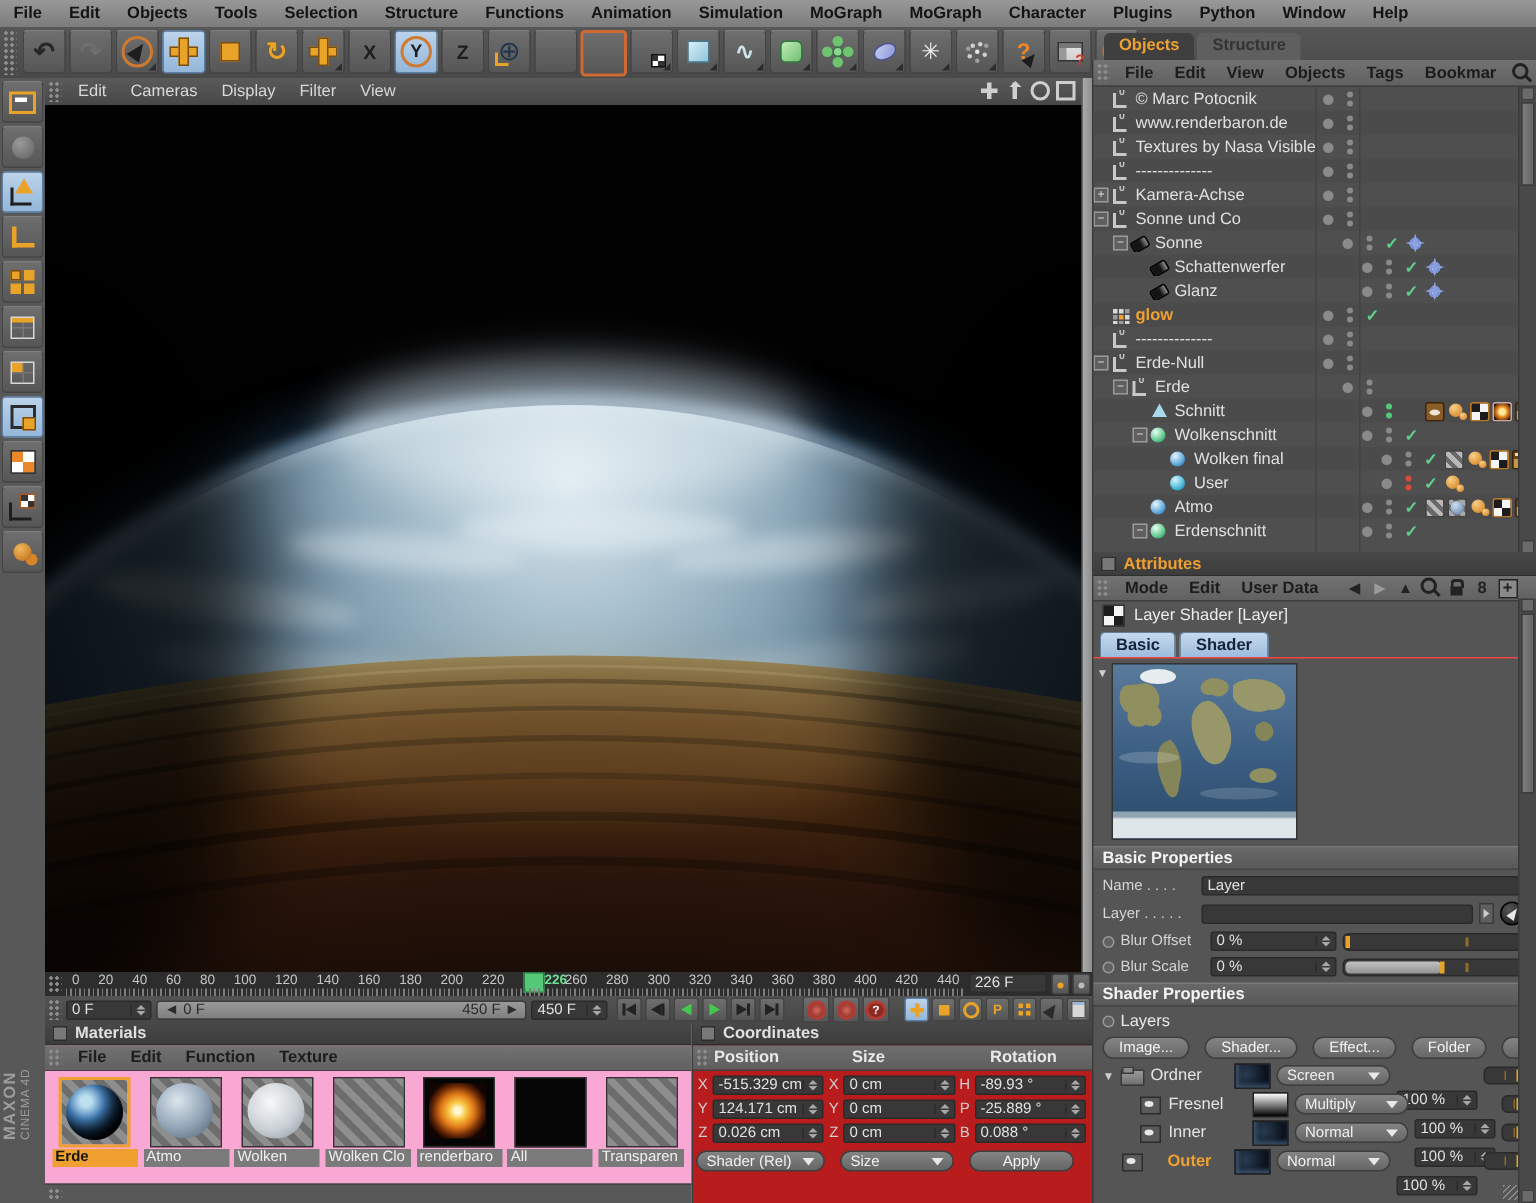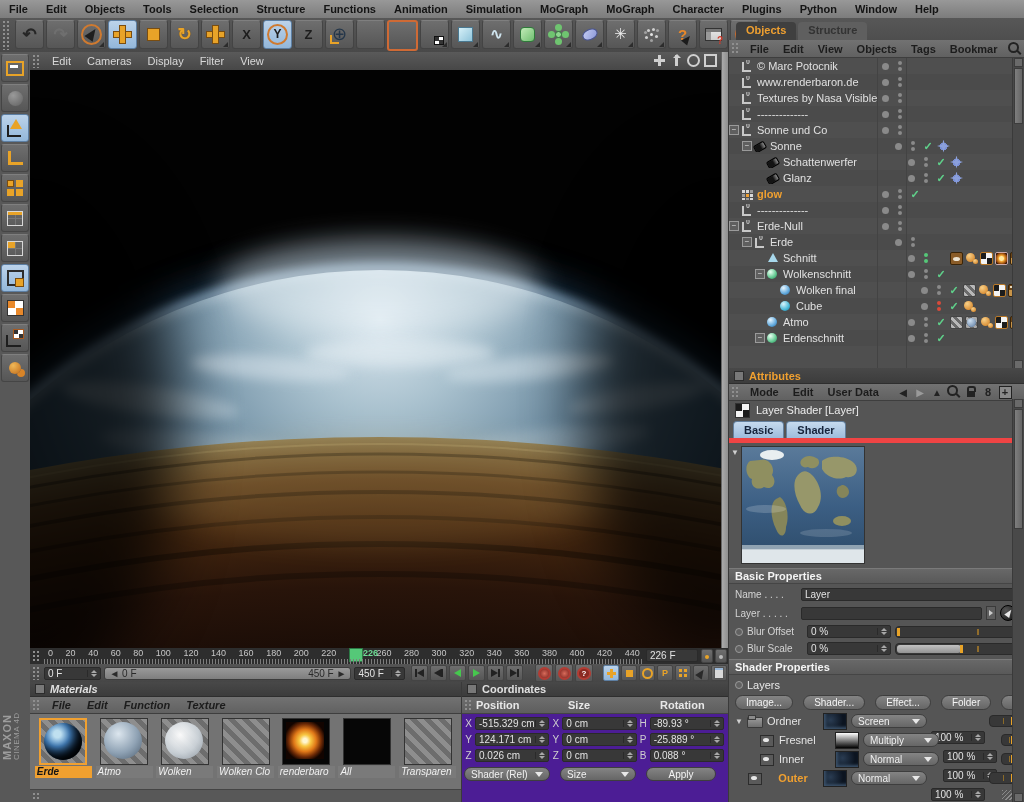--- a/index.html
+++ b/index.html
@@ -134,40 +134,40 @@
   .tg[data-v="rec-parameter"]::before{content:"P";color:#e8a328;font-size:9px;font-weight:bold;}
   .tg[data-v="rec-pla"]::before{content:"";width:3px;height:3px;background:#e8a328;box-shadow:5px 0 #e8a328,0 5px #e8a328,5px 5px #e8a328;margin:-5px 0 0 -5px;}
   .tg[data-v="selection-filter"]::before{content:"";border-left:4px solid transparent;border-right:4px solid transparent;border-bottom:9px solid #2a2a2a;transform:rotate(35deg);}
   .tg[data-v="keyframe-settings"]::before{content:"";width:8px;height:10px;background:#d8d8d8;border:1px solid #555;box-shadow:inset 0 2px #9ab8d8;}
   
   .panel-h{height:14px;background:linear-gradient(#484848,#3c3c3c);display:flex;align-items:center;
            border-bottom:1px solid #2e2e2e;color:#e0e0e0;font-weight:bold;font-size:11px;}
   .panel-h .sq{width:8px;height:8px;background:#787878;border:1px solid #2c2c2c;margin:0 5px;}
   .panel-menu{height:16px;background:linear-gradient(#727272,#616161);display:flex;align-items:center;border-bottom:1px solid #3e3e3e;}
   .panel-menu .mi{padding:0 8px;color:#1c1c1c;font-weight:bold;font-size:11px;}
-  #materials{left:30px;top:682px;width:432px;height:120px;background:#737373;border-right:1px solid #3a3a3a;box-sizing:border-box;font-style:italic;}
+  #materials{left:30px;top:682px;width:432px;height:120px;background:#f9a8d4;border-right:1px solid #3a3a3a;box-sizing:border-box;}
   #mat-list{display:flex;padding:4px 2px 0 4px;}
   .mat{width:59px;display:flex;flex-direction:column;align-items:center;margin-right:2px;}
   .mthumb{width:46px;height:45px;border:1px solid #333;position:relative;overflow:hidden;
           background:repeating-linear-gradient(45deg,#8e8e8e 0 5px,#6d6d6d 5px 10px);}
   .mat[data-sel="1"] .mthumb{border:2px solid #f0a030;width:44px;height:43px;}
   .mthumb::before{content:"";position:absolute;left:3px;top:3px;width:38px;height:37px;border-radius:50%;}
   .mthumb[data-v="earth"]::before{background:radial-gradient(circle at 35% 30%,#bfe0f0 0 10%,#4888c8 35%,#1c4066 65%,#071525 90%);box-shadow:inset -6px -7px 12px #000;}
   .mthumb[data-v="atmo"]::before{background:radial-gradient(circle at 38% 32%,#dce6ee,#8fa2b4 55%,#5a6c7e 90%);}
   .mthumb[data-v="cloud"]::before{background:radial-gradient(circle at 40% 35%,#ffffff,#cdd4da 55%,#99a2ab 90%);opacity:0.95;}
   .mthumb[data-v="stripes"]::before{display:none;}
   .mthumb[data-v="fire"]{background:#050505;}
   .mthumb[data-v="fire"]::before{border-radius:0;background:radial-gradient(circle,#fff6cf 0 8%,#f8c742 22%,#e07818 42%,#6e2a06 62%,#120400 78%);}
   .mthumb[data-v="black"]{background:#060606;}
   .mthumb[data-v="black"]::before{display:none;}
   .mlabel{width:57px;height:12px;margin-top:1px;background:#7a7a7a;color:#f0f0f0;font-size:10px;
           line-height:12px;padding-left:2px;box-sizing:border-box;white-space:nowrap;overflow:hidden;}
   .mat[data-sel="1"] .mlabel{background:#f0a030;color:#141414;font-weight:bold;}
   #mat-foot{position:absolute;left:0;bottom:0;width:100%;height:12px;background:#585858;border-top:1px solid #444;display:flex;}
-  #coords{left:462px;top:682px;width:266px;height:120px;background:#4c1d95;box-sizing:border-box;}
+  #coords{left:462px;top:682px;width:266px;height:120px;background:#b91c1c;box-sizing:border-box;}
   #coord-heads{display:flex;align-items:center;height:16px;background:linear-gradient(#6e6e6e,#5e5e5e);border-bottom:1px solid #444;}
   #coord-heads .ch{font-weight:bold;color:#e8e8e8;font-size:11px;}
   .crow{display:flex;align-items:center;margin:3px 4px 0 2px;gap:2px;}
   .clab{width:9px;text-align:center;color:#cfcfcf;font-size:10px;flex:0 0 9px;}
   .cfield{flex:1;}
   .combo{height:14px;border-radius:7px;background:linear-gradient(#848484,#666);border:1px solid #3e3e3e;
          display:flex;align-items:center;font-size:10px;color:#f0f0f0;padding:0 6px;box-sizing:border-box;}
   .combo .dd{margin-left:auto;width:0;height:0;border-left:4px solid transparent;border-right:4px solid transparent;border-top:5px solid #e8e8e8;}
   .btn{height:14px;border-radius:7px;background:linear-gradient(#848484,#666);border:1px solid #3e3e3e;
        display:flex;align-items:center;justify-content:center;font-size:10px;color:#f4f4f4;padding:0 8px;box-sizing:border-box;}
@@ -247,21 +247,21 @@
   #attr{left:728px;top:368px;width:296px;height:434px;background:#555;border-left:1px solid #3a3a3a;box-sizing:border-box;}
   #attr-title{height:15px;background:linear-gradient(#484848,#3c3c3c);display:flex;align-items:center;border-bottom:1px solid #2e2e2e;}
   #attr-title .sq{width:8px;height:8px;background:#787878;border:1px solid #2c2c2c;margin:0 5px;}
   #attr-title b{color:#f0a030;font-size:11px;}
   #attr-menu{height:16px;background:linear-gradient(#727272,#616161);display:flex;align-items:center;border-bottom:1px solid #3e3e3e;}
   #attr-menu .mi{padding:0 7px;color:#1c1c1c;font-weight:bold;font-size:11px;}
   #attr-menu .icons{margin-left:auto;display:flex;margin-right:12px;}
   #attr-obj{display:flex;align-items:center;height:18px;padding-left:6px;gap:6px;}
   #attr-obj .checker{width:13px;height:13px;background:conic-gradient(#f4f4f4 25%,#1c1c1c 0 50%,#f4f4f4 0 75%,#1c1c1c 0);border:1px solid #333;}
   #attr-obj b{color:#ececec;font-size:11px;font-weight:normal;}
-  #attr-tabs{padding:2px 0 0 4px;border-bottom:5px solid #ef4444;height:17px;box-sizing:content-box;}
+  #attr-tabs{padding:2px 0 0 4px;border-bottom:1px solid #ef4444;height:17px;box-sizing:content-box;}
   .atab{display:inline-block;padding:2px 10px;background:linear-gradient(#c6daee,#9dbcdc);border:1px solid #64809e;border-bottom:none;
         border-radius:4px 4px 0 0;color:#15233a;font-weight:bold;font-size:11px;margin-right:2px;}
   #preview-row{display:flex;padding:3px 0 0 2px;}
   #preview-arrow{width:10px;color:#cfcfcf;font-size:8px;padding-top:2px;}
   #preview{width:122px;height:116px;border:1px solid #333;overflow:hidden;background:#44688c;}
   .strip{background:linear-gradient(#686868,#595959);border-top:1px solid #7a7a7a;border-bottom:1px solid #454545;
          color:#f4f4f4;font-weight:bold;font-size:11px;padding:1px 6px;margin-top:4px;}
   .arow{display:flex;align-items:center;margin:4px 8px 0 6px;gap:4px;}
   .alab{flex:0 0 62px;color:#d4d4d4;font-size:10px;white-space:nowrap;}
   .toggle{flex:0 0 6px;height:6px;border-radius:50%;border:1px solid #9a9a9a;background:#616161;}
@@ -770,20 +770,36 @@
             <span class="tsmall">
               <i></i>
               <i></i>
             </span>
             <span class="tcheck">✓</span>
             <span class="ttags">
               
             </span>
           </div>
 
+          <div class="trow" data-lv="0" data-exp="plus" data-dots="gray" data-check="false">
+            <span class="tname">
+              <span class="texp"></span>
+              <span class="ticon" data-v="null"></span>
+              <span class="tlabel">Kamera-Achse</span>
+            </span>
+            <span class="tbig"></span>
+            <span class="tsmall">
+              <i></i>
+              <i></i>
+            </span>
+            <span class="tcheck">✓</span>
+            <span class="ttags">
+              
+            </span>
+          </div>
 
           <div class="trow" data-lv="0" data-exp="minus" data-dots="gray" data-check="false">
             <span class="tname">
               <span class="texp"></span>
               <span class="ticon" data-v="null"></span>
               <span class="tlabel">Sonne und Co</span>
             </span>
             <span class="tbig"></span>
             <span class="tsmall">
               <i></i>
@@ -975,21 +991,21 @@
               <span class="tag" data-tag="checker"></span>
               <span class="tag" data-tag="film"></span>
               <span class="tag" data-tag="stripes"></span>
             </span>
           </div>
 
           <div class="trow" data-lv="3" data-exp="none" data-dots="red" data-check="true">
             <span class="tname">
               <span class="texp"></span>
               <span class="ticon" data-v="cube"></span>
-              <span class="tlabel">Cube</span>
+              <span class="tlabel">User</span>
             </span>
             <span class="tbig"></span>
             <span class="tsmall">
               <i></i>
               <i></i>
             </span>
             <span class="tcheck">✓</span>
             <span class="ttags">
 
             <span class="tag" data-tag="ball"></span>

